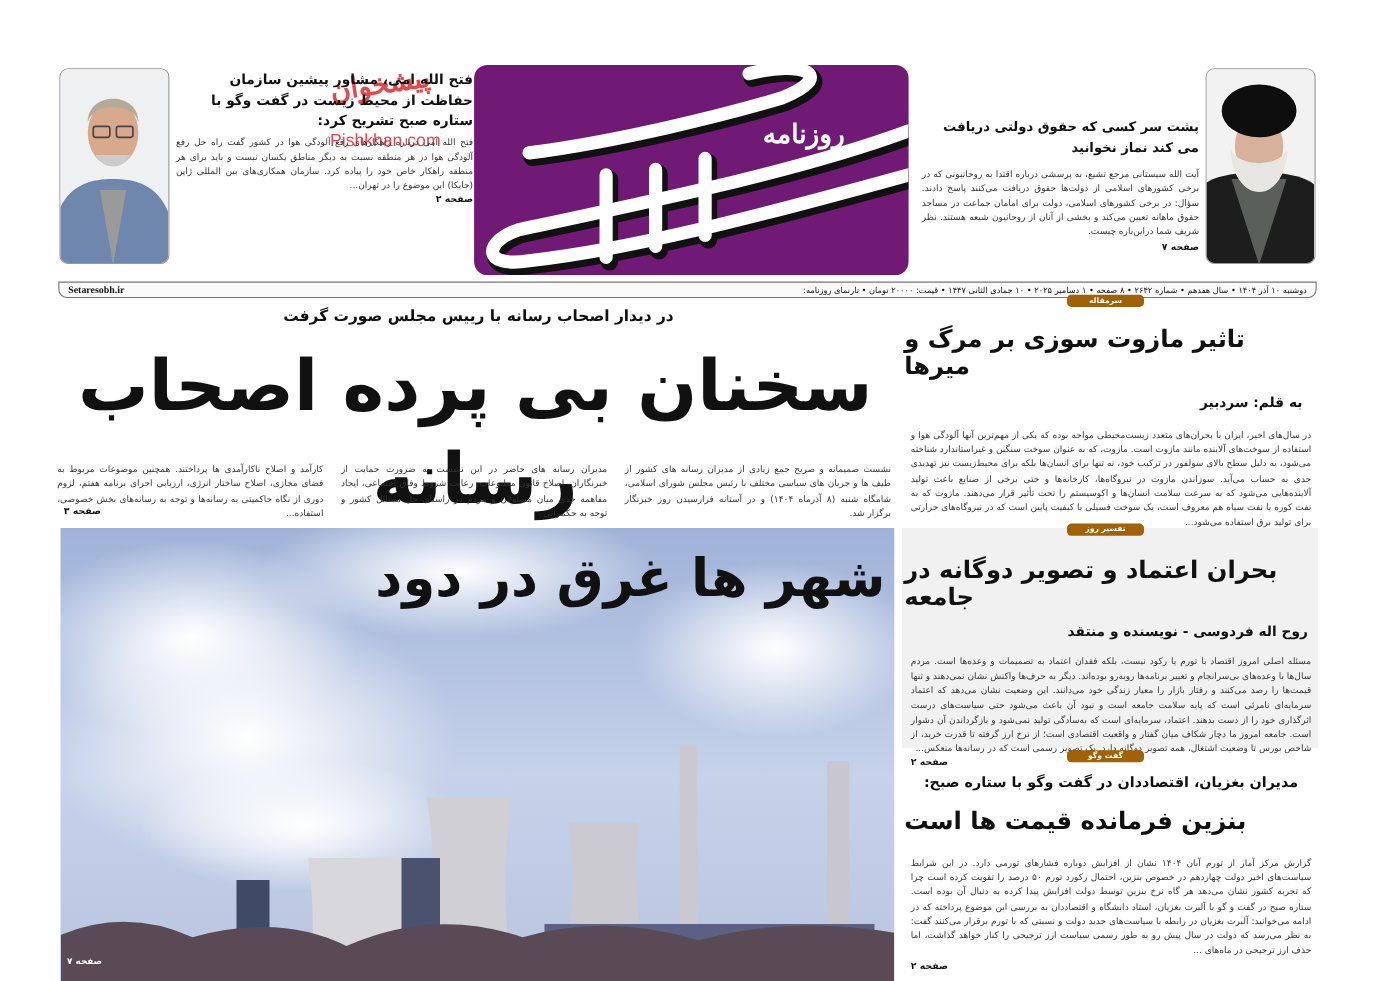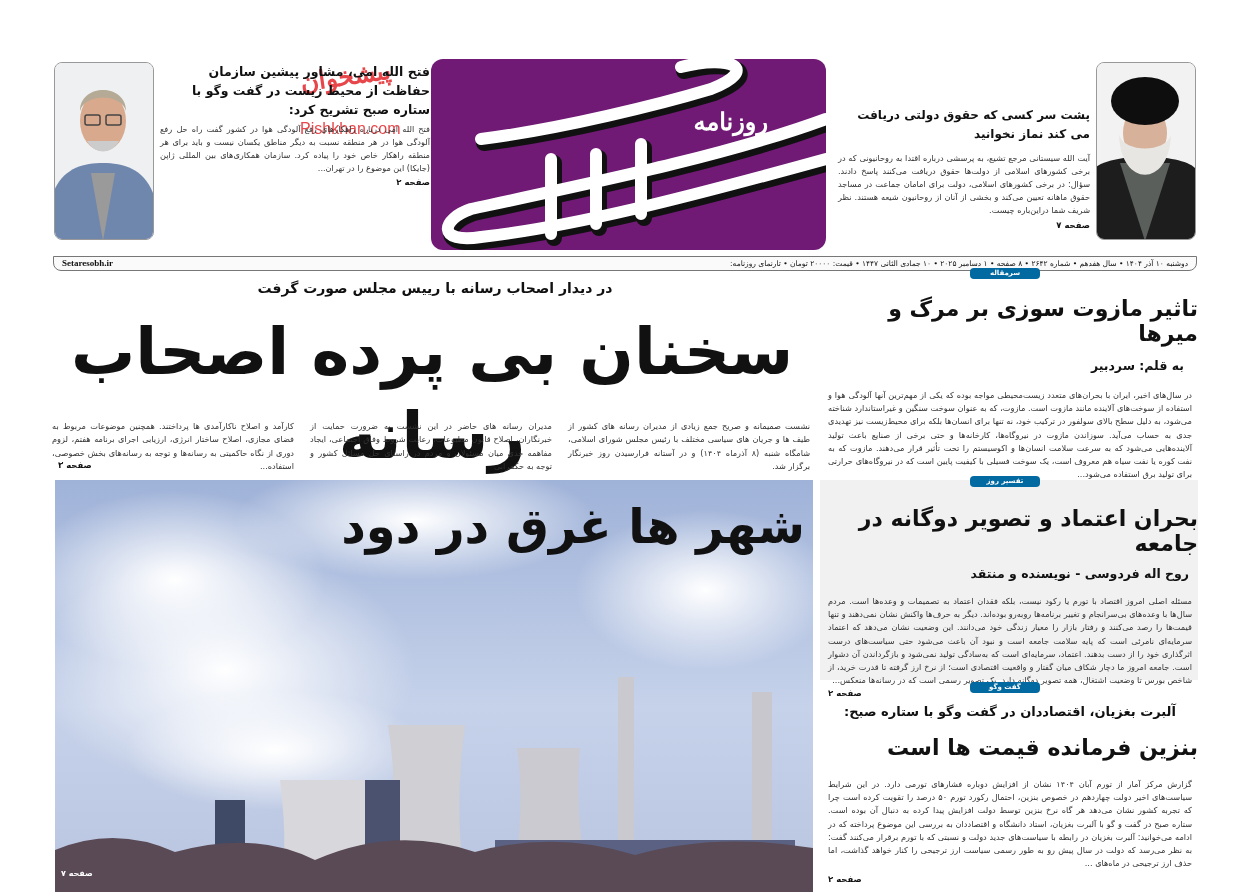--- a/index.html
+++ b/index.html
@@ -22,36 +22,36 @@
   .body-sm { font-size: 8.2px; line-height: 13px; color: #333; text-align: justify; }
   .page-ref { font-size: 8.5px; font-weight: bold; color: #111; }
 
   .watermark { left: 300px; top: 62px; color: #e3262b; font-family: "DejaVu Serif", serif; font-size: 25px; font-weight: bold; transform: rotate(-8deg); opacity: 0.85; }
   .watermark-url { left: 300px; top: 120px; color: #e3262b; font-family: "Liberation Sans", sans-serif; font-size: 16px; direction: ltr; opacity: 0.85; }
 
   
   .datebar { left: 53px; top: 256px; width: 1144px; height: 15px; border: 1px solid #777; border-radius: 0 0 8px 8px; background: #fafafa; font-size: 7.5px; line-height: 13px; padding: 0 8px; display: flex; justify-content: space-between; }
   .datebar .site { direction: ltr; font-family: "Liberation Serif", serif; font-weight: bold; font-size: 9px; }
 
-  .tag { background: #0369a1; color: #fff; font-size: 7px; font-weight: bold; text-align: center; border-radius: 4px; height: 11px; line-height: 11px; }
+  .tag { background: #a16207; color: #fff; font-size: 7px; font-weight: bold; text-align: center; border-radius: 4px; height: 11px; line-height: 11px; }
 
   
   .lead-kicker { left: 60px; top: 280px; width: 750px; text-align: center; font-weight: bold; font-size: 14px; }
   .lead-title { left: 52px; top: 310px; width: 760px; text-align: center; font-weight: bold; font-size: 64px; line-height: 84px; letter-spacing: -1px; font-family: "DejaVu Sans", sans-serif; }
   .lead-cols { left: 52px; top: 420px; width: 758px; display: flex; gap: 16px; }
   .lead-cols .col { flex: 1; font-size: 8.2px; line-height: 13.3px; color: #333; text-align: justify; }
 
   
   .hero { left: 55px; top: 480px; width: 758px; height: 412px; overflow: hidden; background: linear-gradient(#9fb2d8, #c6d2ea 55%, #b9c5e0); }
   .hero-title { position: absolute; right: 8px; top: 18px; font-weight: bold; font-size: 48px; color: #111; }
   .hero-sub { position: absolute; right: 8px; top: 100px; background: rgba(255,255,255,0.75); padding: 2px 6px; font-weight: bold; font-size: 19px; color: #111; }
 
   
   .rc { left: 822px; width: 376px; }
-  .rc-title { font-weight: bold; font-size: 22px; text-align: right; }
+  .rc-title { font-weight: bold; font-size: 22px; text-align: left; }
   .rc-author { font-weight: bold; font-size: 12.5px; text-align: right; }
   .rc-body { font-size: 8.2px; line-height: 13.2px; color: #333; text-align: justify; }
   .graybox { left: 820px; top: 480px; width: 378px; height: 200px; background: #f1f1f1; }
 </style>
 </head>
 <body>
 
 <div class="abs logo-box">
   <svg width="395" height="191" viewBox="0 0 395 191">
     <g fill="none" stroke="#111" stroke-width="16" stroke-linecap="round" transform="translate(3,4)">
@@ -162,17 +162,17 @@
 <div class="abs tag" style="left:970px; top:476px; width:70px;">تفسیر روز</div>
 <div class="abs rc" style="top:506px;">
   <div class="rc-title">بحران اعتماد و تصویر دوگانه در جامعه</div>
   <div class="rc-author" style="margin-top:10px; padding-right:9px;">روح اله فردوسی - نویسنده و منتقد</div>
   <div class="rc-body" style="margin-top:14px; padding:0 6px;">مسئله اصلی امروز اقتصاد با تورم یا رکود نیست، بلکه فقدان اعتماد به تصمیمات و وعده‌ها است. مردم سال‌ها با وعده‌های بی‌سرانجام و تغییر برنامه‌ها روبه‌رو بوده‌اند. دیگر به حرف‌ها واکنش نشان نمی‌دهند و تنها قیمت‌ها را رصد می‌کنند و رفتار بازار را معیار زندگی خود می‌دانند. این وضعیت نشان می‌دهد که اعتماد سرمایه‌ای نامرئی است که پایه سلامت جامعه است و نبود آن باعث می‌شود حتی سیاست‌های درست اثرگذاری خود را از دست بدهند. اعتماد، سرمایه‌ای است که به‌سادگی تولید نمی‌شود و بازگرداندن آن دشوار است. جامعه امروز ما دچار شکاف میان گفتار و واقعیت اقتصادی است؛ از نرخ ارز گرفته تا قدرت خرید، از شاخص بورس تا وضعیت اشتغال، همه تصویر دوگانه دارد. یک تصویر رسمی است که در رسانه‌ها منعکس...</div>
   <div class="page-ref" style="margin-top:1px; text-align:left; padding-left:6px;">صفحه ۲</div>
 </div>
 
 <div class="abs tag" style="left:970px; top:682px; width:70px;">گفت وگو</div>
 <div class="abs rc" style="top:702px;">
-  <div class="kicker" style="text-align:center; font-size:13px;">آلبرت بغزیان، اقتصاددان در گفت وگو با ستاره صبح:</div>
+  <div class="kicker" style="text-align:center; font-size:13px;">مدیران بغزیان، اقتصاددان در گفت وگو با ستاره صبح:</div>
   <div class="rc-title" style="margin-top:14px;">بنزین فرمانده قیمت ها است</div>
   <div class="rc-body" style="margin-top:18px; padding:0 6px;">گزارش مرکز آمار از تورم آبان ۱۴۰۴ نشان از افزایش دوباره فشارهای تورمی دارد. در این شرایط سیاست‌های اخیر دولت چهاردهم در خصوص بنزین، احتمال رکورد تورم ۵۰ درصد را تقویت کرده است چرا که تجربه کشور نشان می‌دهد هر گاه نرخ بنزین توسط دولت افزایش پیدا کرده به دنبال آن بوده است. ستاره صبح در گفت و گو با آلبرت بغزیان، استاد دانشگاه و اقتصاددان به بررسی این موضوع پرداخته که در ادامه می‌خوانید: آلبرت بغزیان در رابطه با سیاست‌های جدید دولت و نسبتی که با تورم برقرار می‌کنند گفت: به نظر می‌رسد که دولت در سال پیش رو به طور رسمی سیاست ارز ترجیحی را کنار خواهد گذاشت، اما حذف ارز ترجیحی در ماه‌های ...</div>
   <div class="page-ref" style="margin-top:4px; text-align:left; padding-left:6px;">صفحه ۲</div>
 </div>
 
 </body></html>

